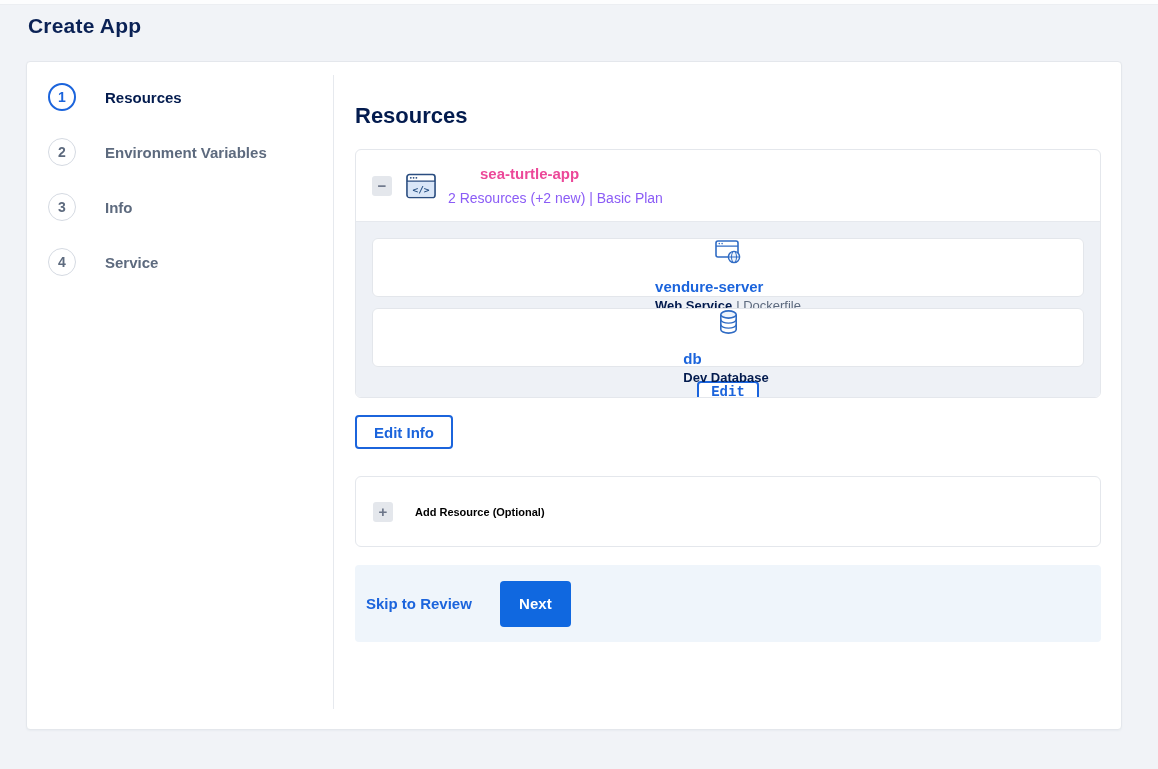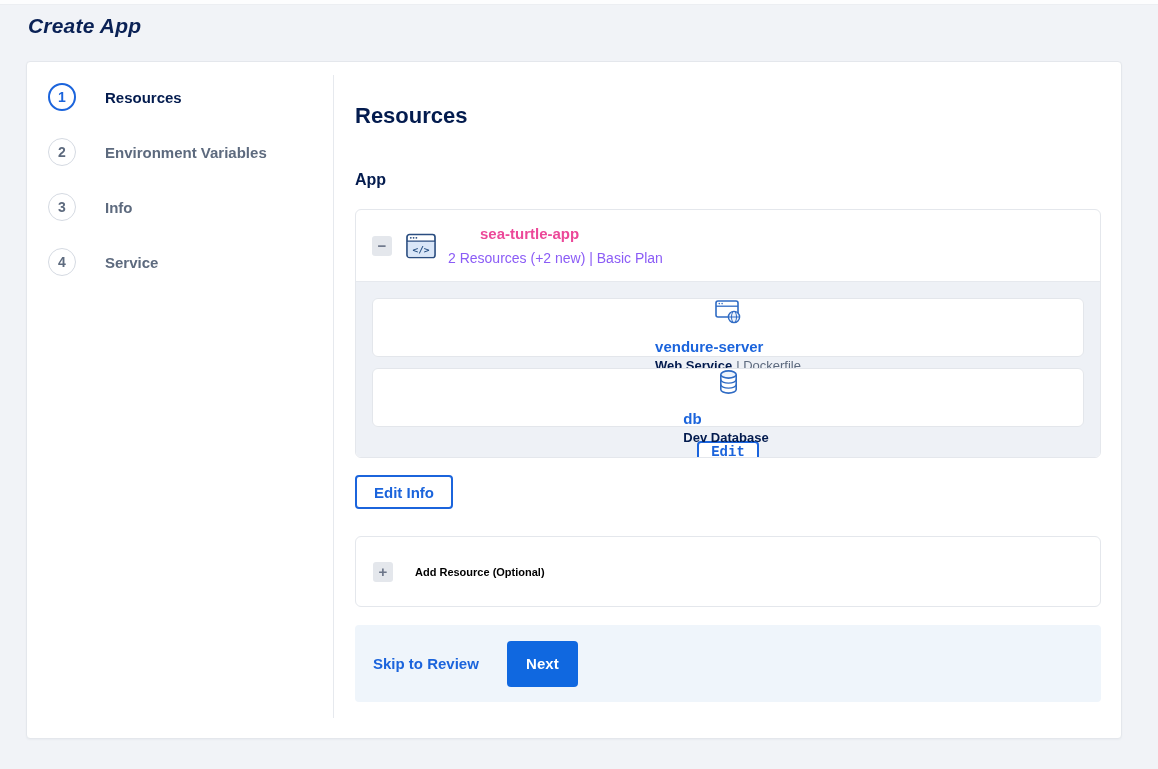--- a/index.html
+++ b/index.html
@@ -5,21 +5,21 @@
   html,body { margin:0; padding:0; }
   body {
     width:1158px; height:769px;
     background:#f1f3f7;
     font-family:"Liberation Sans", sans-serif;
     color:#031b4e;
     overflow:hidden;
   }
   .top-strip { height:4px; background:#fdfdfe; border-bottom:1px solid #eceef2; }
 
-  .page-title { margin:9px 0 0 28px; font-size:21px; font-weight:700; color:#0a2155; letter-spacing:.2px;font-style:italic; }
+  .page-title { margin:9px 0 0 28px; font-size:21px; font-weight:700; color:#0a2155; letter-spacing:.2px; }
 
   .main-card {
     margin:23px 36px 34px 26px;
     background:#fff;
     border:1px solid #e4e7ec;
     border-radius:4px;
     box-shadow:0 1px 2px rgba(20,40,80,.04);
     display:flex;
     min-height:669px;
     box-sizing:border-box;
@@ -92,21 +92,21 @@
     margin-top:27px; border:1px solid #e4e7ec; border-radius:6px;
     height:71px; box-sizing:border-box; background:#fff;
     display:flex; align-items:center; gap:22px; padding:0 17px;
     cursor:pointer;
   }
   .add-label { font-size:11px; font-weight:700; color:#000000;text-align:center; }
 
   .footer-bar {
     margin-top:18px; background:#eff5fb; border-radius:4px;
     height:77px; box-sizing:border-box;
-    display:flex; align-items:center; gap:14px; padding:0 18px;
+    display:flex; align-items:center; gap:14px; padding:0 11px;
   }
   .skip-link {
     background:none; border:none; padding:0; margin-right:14px;
     color:#1b64dc; font-weight:700; font-size:15px;
     cursor:pointer; font-family:inherit;
   }
   .next-btn {
     min-width:71px; height:46px; padding:0 18px;
     background:#1068e0; border:none; border-radius:4px;
     color:#fff; font-weight:700; font-size:15px;
@@ -138,21 +138,20 @@
     <div class="step">
       <span class="step-circle">4</span>
       <span class="step-label">Service</span>
     </div>
     <div class="sidebar-divider"></div>
   </nav>
 
   <section class="content">
 
     <h2 class="content-heading">Resources</h2>
-    <div class="section-label">App</div>
 
     
     <div class="group-card">
       <div class="group-header">
         <button class="sq-btn">
           <span>−</span>
         </button>
         <span class="group-icon">
           <svg width="30" height="26" viewBox="0 0 30 26">
             <rect x="1" y="1.5" width="28" height="23" rx="2.5" fill="#fff" stroke="#2a4d80" stroke-width="1.7"></rect>

